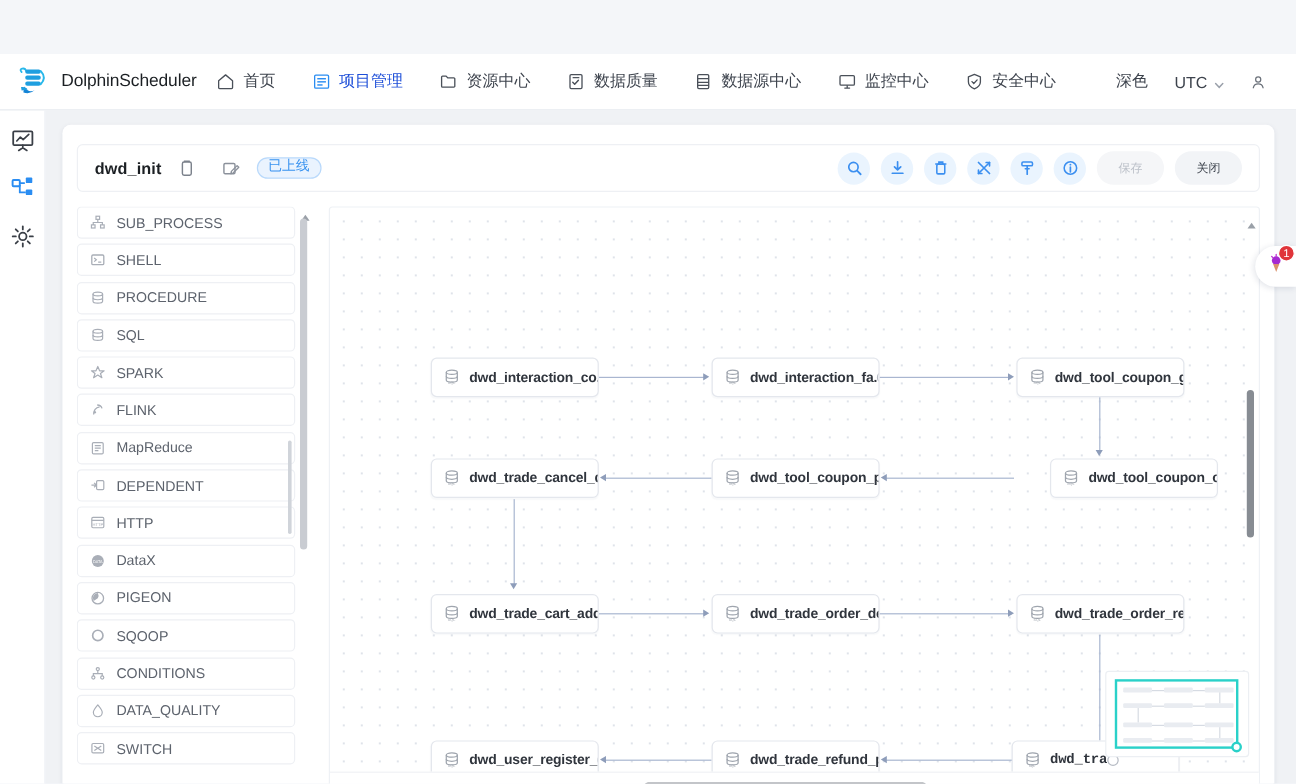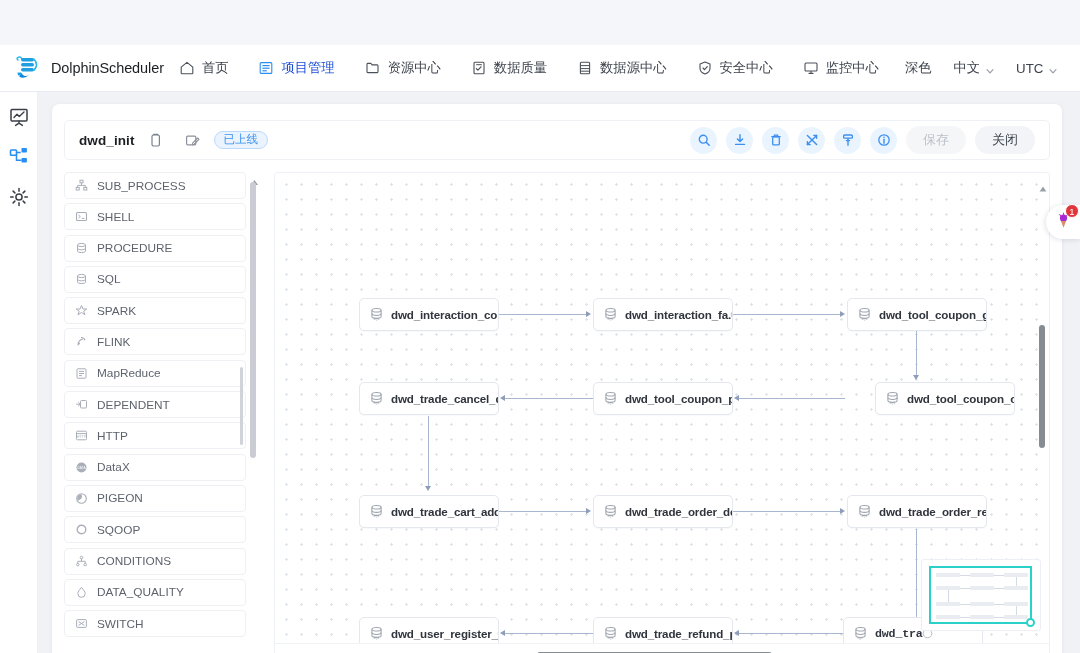--- a/index.html
+++ b/index.html
@@ -68,21 +68,21 @@
     padding: 2px 9px 3px; line-height: 1;
   }
   .tb-right { margin-left: auto; display: flex; align-items: center; gap: 9px; }
   .rbtn {
     width: 27px; height: 27px; border-radius: 50%; background: #eaf4fe;
     display: flex; align-items: center; justify-content: center; cursor: pointer; flex: none;
   }
   .rbtn svg { width: 14px; height: 14px; color: #3b8ff0; display: block; }
   .tbtn {
     height: 28px; min-width: 56px; border-radius: 14px; border: none;
-    font-size: 13px; cursor: pointer; padding: 0 17px;
+    font-size: 10px; cursor: pointer; padding: 0 17px;
     font-family: Liberation Mono, monospace; background: #f2f4f7; color: #3c424c;
   }
   .tbtn.disabled { background: #f5f6f8; color: #bcc1c9; cursor: default; }
 
   
   .tasklist {
     position: absolute; left: 12px; top: 68px; width: 196px; height: 494px;
     overflow: hidden; padding-right: 14px;
   }
   .task-item {
@@ -247,50 +247,42 @@
               <rect x="3.4" y="2.2" width="9.2" height="11.6" rx="1" fill="none" stroke="#4a5059" stroke-width="1.1"></rect>
               <path d="M3.4 5.6h9.2M3.4 8.6h9.2M3.4 11.2h9.2" stroke="#4a5059" stroke-width="1"></path>
             </svg>
         </span>
         <span>数据源中心</span>
       </div>
 
       <div class="navitem">
         <span class="nicon">
           <svg viewBox="0 0 16 16" width="16" height="16">
-              <path d="M8 2 13 4v4.2c0 3-2.2 4.8-5 5.8-2.8-1-5-2.8-5-5.8V4z" fill="none" stroke="#4a5059" stroke-width="1.1" stroke-linejoin="round"></path>
-              <path d="M6 8l1.5 1.6L10.3 6.6" fill="none" stroke="#4a5059" stroke-width="1.1" stroke-linecap="round"></path>
-            </svg>
-        </span>
-        <span>安全中心</span>
+              <rect x="2" y="3" width="12" height="8" rx="1" fill="none" stroke="#4a5059" stroke-width="1.1"></rect>
+              <path d="M6 13.4h4" stroke="#4a5059" stroke-width="1.1" stroke-linecap="round"></path>
+              <path d="M8 11v2.4" stroke="#4a5059" stroke-width="1.1"></path>
+            </svg>
+        </span>
+        <span>监控中心</span>
       </div>
 
       <div class="navitem">
         <span class="nicon">
           <svg viewBox="0 0 16 16" width="16" height="16">
-              <rect x="2" y="3" width="12" height="8" rx="1" fill="none" stroke="#4a5059" stroke-width="1.1"></rect>
-              <path d="M6 13.4h4" stroke="#4a5059" stroke-width="1.1" stroke-linecap="round"></path>
-              <path d="M8 11v2.4" stroke="#4a5059" stroke-width="1.1"></path>
-            </svg>
-        </span>
-        <span>监控中心</span>
+              <path d="M8 2 13 4v4.2c0 3-2.2 4.8-5 5.8-2.8-1-5-2.8-5-5.8V4z" fill="none" stroke="#4a5059" stroke-width="1.1" stroke-linejoin="round"></path>
+              <path d="M6 8l1.5 1.6L10.3 6.6" fill="none" stroke="#4a5059" stroke-width="1.1" stroke-linecap="round"></path>
+            </svg>
+        </span>
+        <span>安全中心</span>
       </div>
     </div>
 
     <div class="topright">
       <div class="tr-item">
         <span>深色</span>
-      </div>
-      <div class="tr-item">
-        <span>中文</span>
-        <span class="caret">
-          <svg viewBox="0 0 10 10" width="10" height="10">
-              <path d="M2 3.6 5 6.8 8 3.6" fill="none" stroke="#9aa0aa" stroke-width="1.2" stroke-linecap="round"></path>
-            </svg>
-        </span>
       </div>
       <div class="tr-item">
         <span>UTC</span>
         <span class="caret">
           <svg viewBox="0 0 10 10" width="10" height="10">
               <path d="M2 3.6 5 6.8 8 3.6" fill="none" stroke="#9aa0aa" stroke-width="1.2" stroke-linecap="round"></path>
             </svg>
         </span>
       </div>
       <div class="tr-item">

